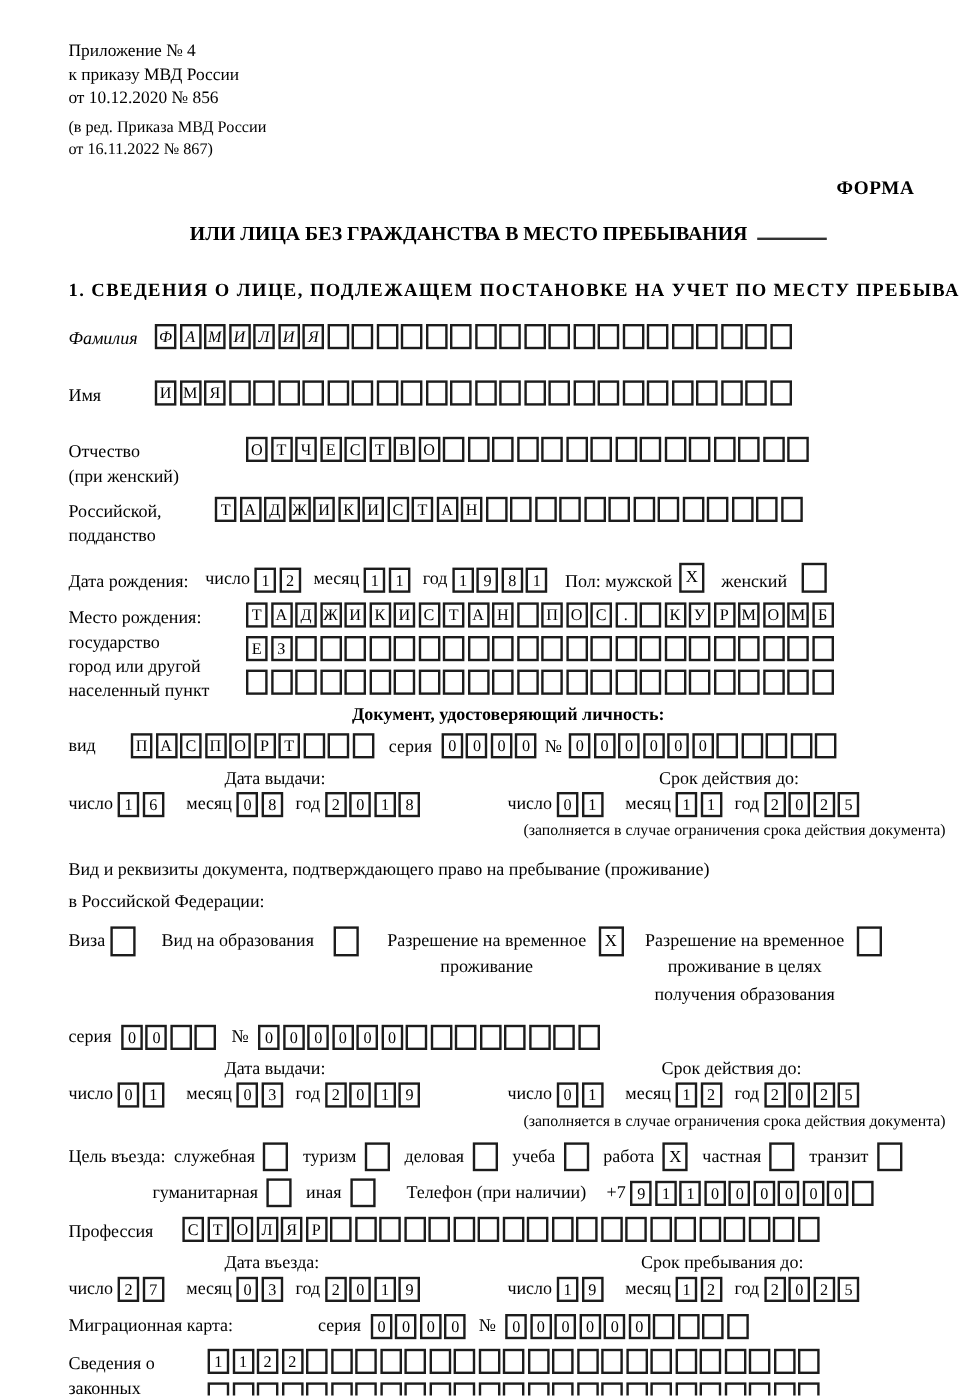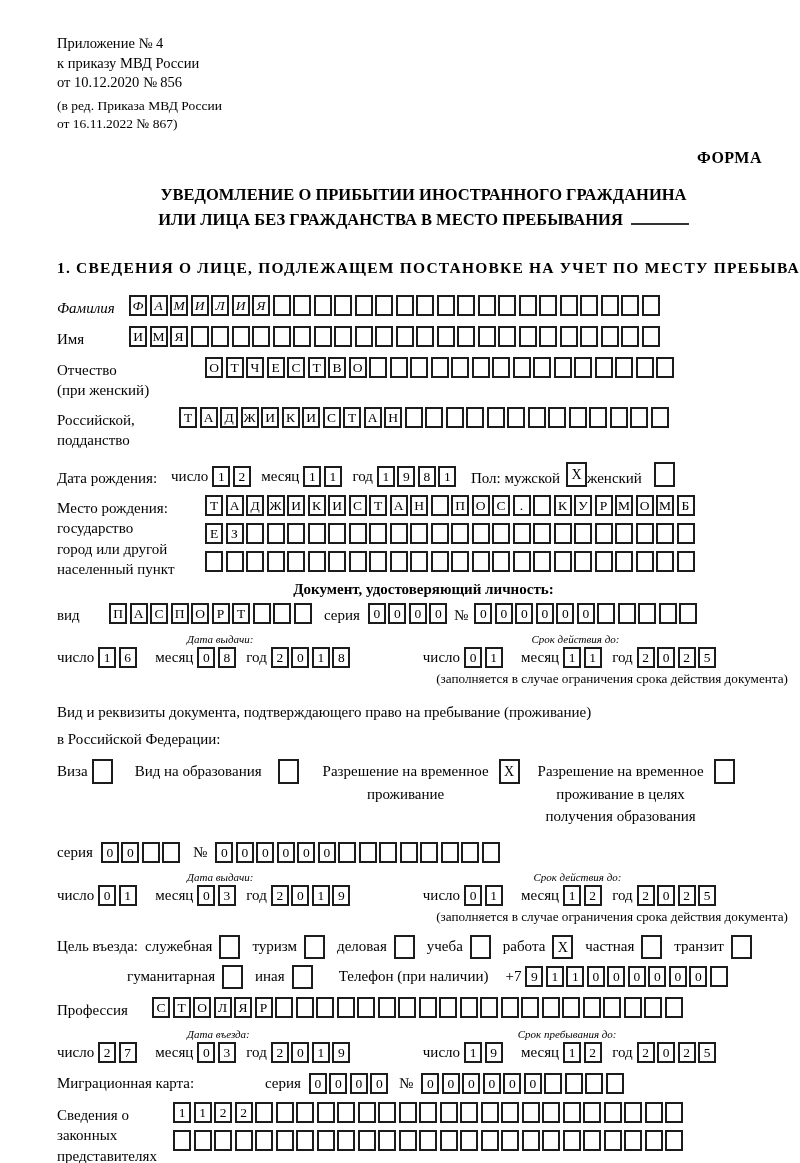--- a/index.html
+++ b/index.html
@@ -15,21 +15,21 @@
   .hdr-edition { margin-top:4px; font-size:13.5px; }
   .forma { text-align:right; padding-right:28px; font-weight:bold; font-size:16px; margin-top:16px; letter-spacing:0.5px; }
 
   
   .title { text-align:center; font-weight:bold; font-size:16.5px; line-height:1.5; margin-top:16px; }
   .title-underline { display:inline-block; width:58px; border-bottom:2.5px solid #333; height:14px; margin-left:8px; }
 
   .sec-heading { margin-top:26px; font-weight:bold; font-size:15.5px; letter-spacing:1.2px; white-space:nowrap; }
 
   
-  .frow { display:flex; align-items:flex-start; margin-top:8px; }
+  .frow { display:flex; align-items:flex-start; margin-top:24px; }
   .flabel { flex:0 0 auto; padding-top:3px; line-height:1.35; }
   .w72  { width:72px; }
   .w120 { width:122px; }
   .w148 { width:148px; }
   .w50  { width:52px; }
   .w93  { width:95px; }
   .w114 { width:116px; }
   .cells { display:flex; flex-wrap:nowrap; }
   .cell {
     display:inline-block; width:18px; height:21px; border:2px solid #1c1c1c;
@@ -39,21 +39,21 @@
   .cellcol .cells { margin-bottom:7px; }
   .cbox {
     display:inline-block; width:21px; height:25px; border:2px solid #1c1c1c;
     text-align:center; line-height:22px; font-size:14px; vertical-align:middle;
     flex:0 0 auto;
   }
   .inlbl { padding-top:4px; }
 
   
   .caption-row { display:flex; margin-top:8px; }
-  .caption { font-size:11px;font-style:italic; }
+  .caption { font-size:15px; }
   .date-row { display:flex; align-items:center; margin-top:2px; }
   .dgroup { display:flex; align-items:center; }
   .dgroup .dlbl { margin-right:4px; }
   .dgroup .cells { margin-right:8px; }
   .note { text-align:right; font-size:13.2px; margin-top:3px; padding-right:2px; }
 
   .para { margin-top:12px; line-height:1.8; font-size:15px; }
 
   
   .permits-row { display:flex; align-items:flex-start; margin-top:4px; }
@@ -87,21 +87,20 @@
     <div>от 10.12.2020 № 856</div>
     <div class="hdr-edition">
       <div>(в ред. Приказа МВД России</div>
       <div>от 16.11.2022 № 867)</div>
     </div>
   </div>
 
   <div class="forma">ФОРМА</div>
 
   <div class="title">
-    <div>УВЕДОМЛЕНИЕ О ПРИБЫТИИ ИНОСТРАННОГО ГРАЖДАНИНА</div>
     <div><span>ИЛИ ЛИЦА БЕЗ ГРАЖДАНСТВА В МЕСТО ПРЕБЫВАНИЯ</span><span class="title-underline"></span></div>
   </div>
 
   <div class="sec-heading">1. СВЕДЕНИЯ О ЛИЦЕ, ПОДЛЕЖАЩЕМ ПОСТАНОВКЕ НА УЧЕТ ПО МЕСТУ ПРЕБЫВАНИЯ</div>
 
   <div class="frow" style="margin-top:18px;font-style:italic;">
     <div class="flabel w72">Фамилия</div>
     <div class="cells">
         <span class="cell">Ф</span>
         <span class="cell">А</span>
@@ -245,21 +244,21 @@
       <span class="dlbl">год</span>
       <div class="cells">
           <span class="cell">1</span>
           <span class="cell">9</span>
           <span class="cell">8</span>
           <span class="cell">1</span>
         </div>
     </div>
     <span class="inlbl" style="margin-left:4px; margin-right:6px;"><span>Пол:</span> <span>мужской</span></span>
     <span class="cbox">X</span>
-    <span class="inlbl" style="margin-right:12px;">женский</span>
+    <span class="inlbl" style="margin-left:14px; margin-right:12px;">женский</span>
     <span class="cbox"></span>
   </div>
 
   <div class="frow" style="margin-top:8px;">
     <div class="flabel w148">
       <div>Место рождения:</div>
       <div>государство</div>
       <div>город или другой</div>
       <div>населенный пункт</div>
     </div>

